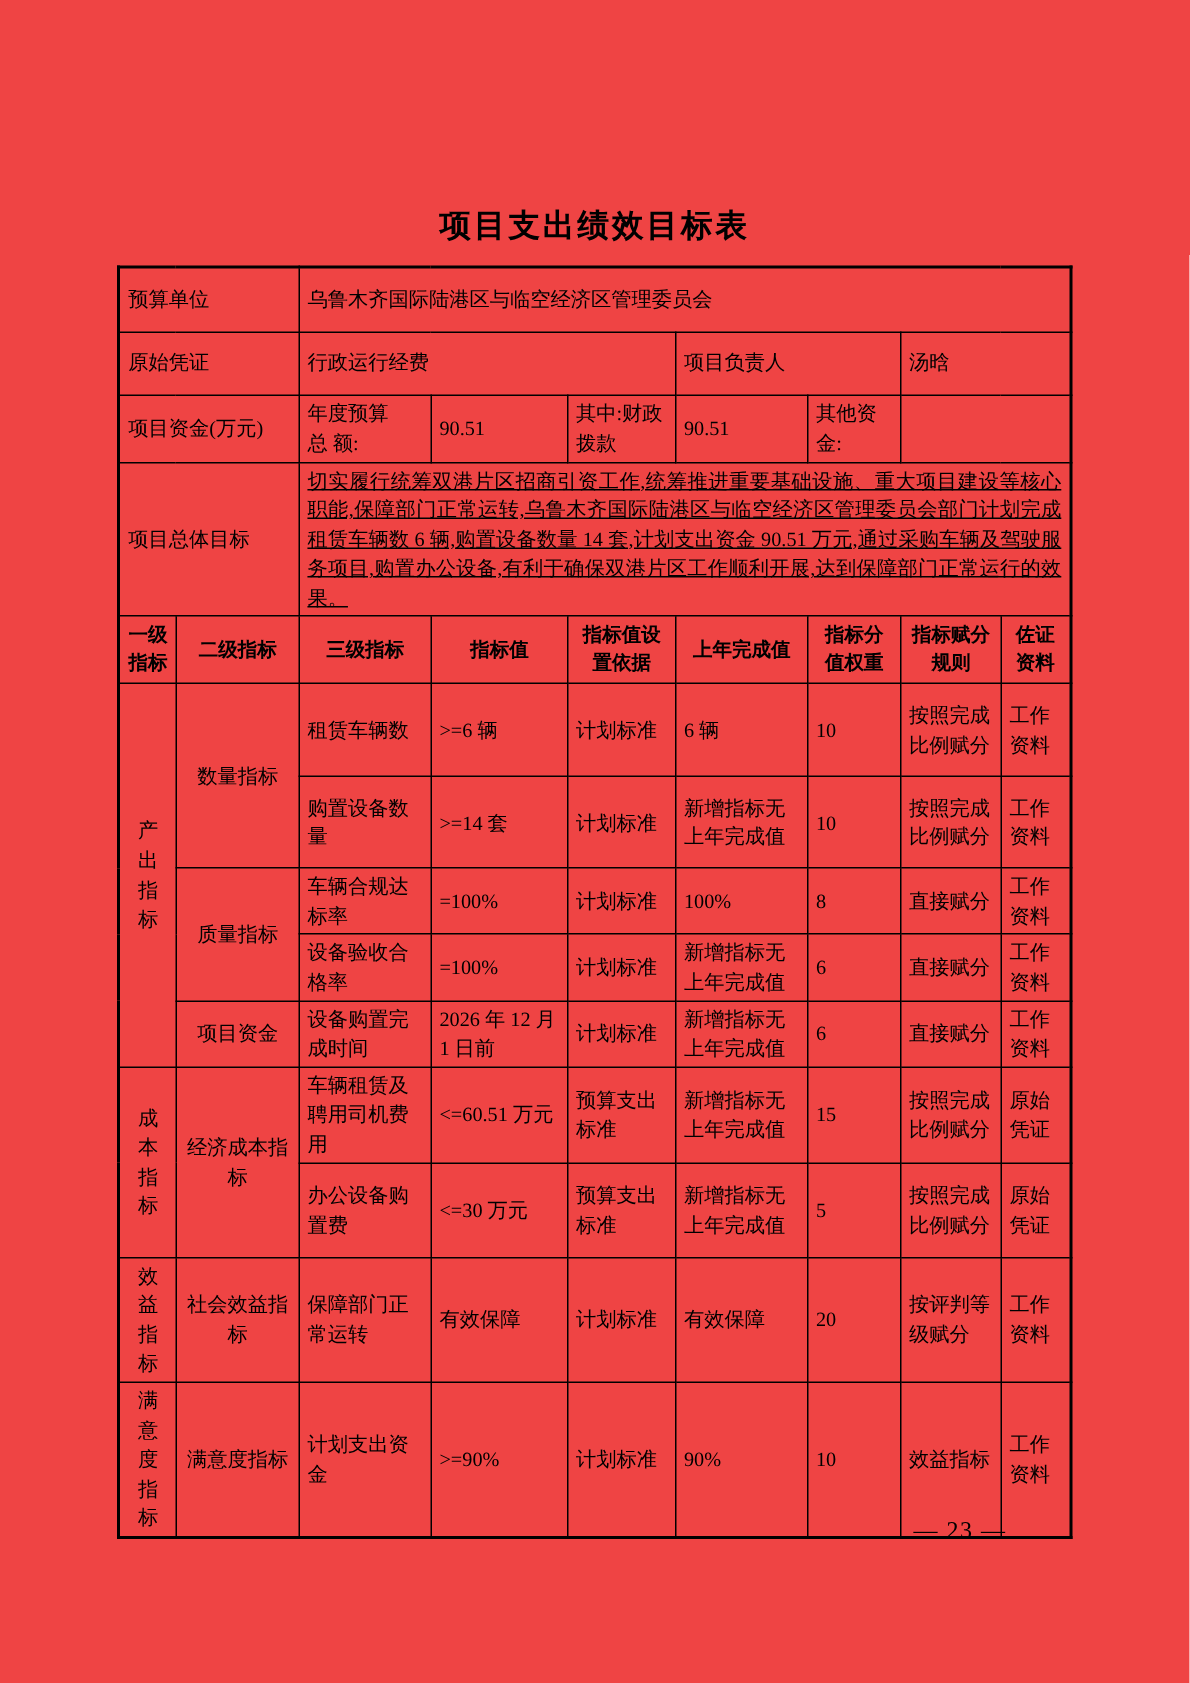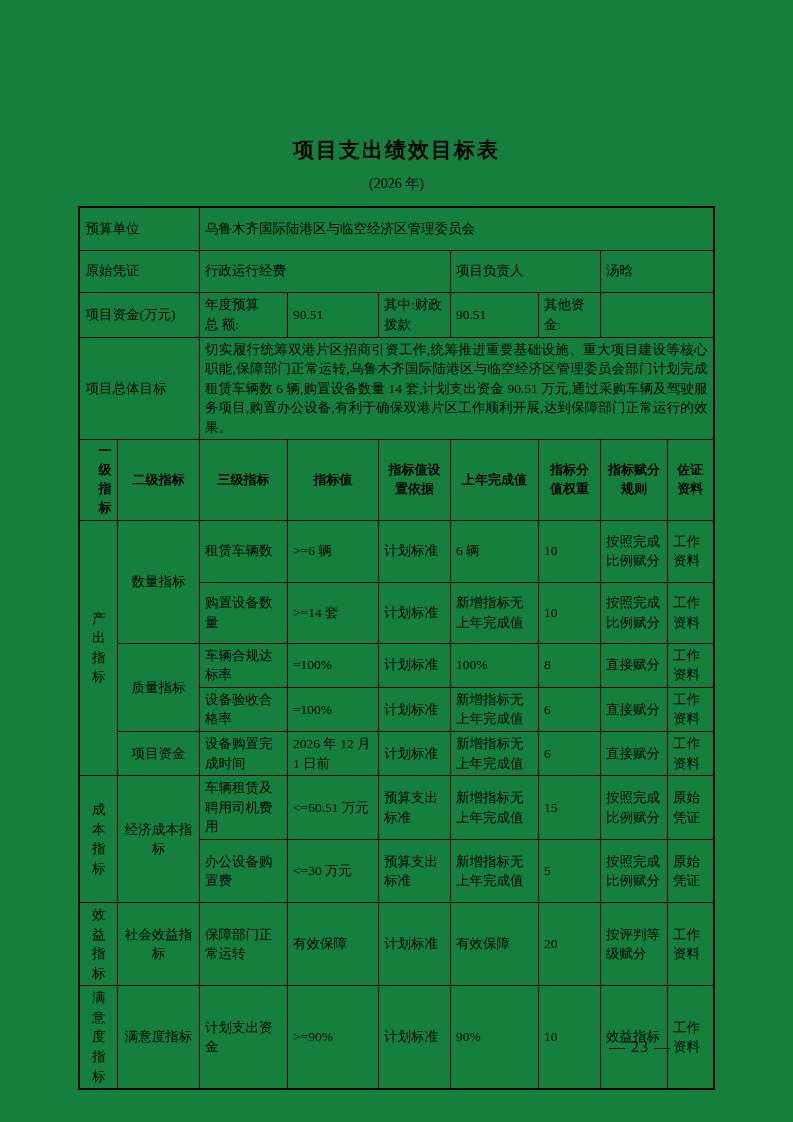--- a/index.html
+++ b/index.html
@@ -1,57 +1,57 @@
 <!DOCTYPE html>
 <html><head>
 <meta charset="utf-8">
 <style>
   html,body{margin:0;padding:0;background:#ffffff;}
   .page{
-    width:793px;height:1122px;position:relative;background:#15803d;
+    width:793px;height:1122px;position:relative;background:#ef4444;
     font-family:"Liberation Serif","DejaVu Serif",serif;color:#000;
     overflow:hidden;
   }
   .title{
     padding-top:136px;text-align:center;font-size:21px;font-weight:bold;
     letter-spacing:2px;
   }
   .subtitle{text-align:center;font-size:14px;margin-top:11px;}
   table.doc{
     width:634px;margin:13px auto 0 auto;border-collapse:collapse;
     table-layout:fixed;border:2px solid #000;
   }
   table.doc td, table.doc th{
     border:1px solid #000;font-size:13.5px;font-weight:normal;
     line-height:1.45;padding:2px 5px;vertical-align:middle;overflow:hidden;
   }
   table.doc th{
     font-size:13px;font-weight:bold;text-align:center;padding:2px 6px;
   }
-  table.doc th.thin{padding:2px 18px;}
+  table.doc th.thin{padding:2px 5px;}
   .c{text-align:left;}
   .lbl{font-weight:bold;text-align:left;padding:2px 4px;}
   .l1{text-align:center;padding:2px 4px;}
   .l2{text-align:center;padding:2px 11px;}
   .rule{padding:2px 7px;}
   .goal{
     font-size:12px;text-align:justify;line-height:1.65;padding:3px 8px;
     vertical-align:middle;
+    text-decoration:underline;
   }
   .pageno{
-    position:absolute;top:1038px;right:122px;font-size:16px;letter-spacing:1px;
+    position:absolute;top:1012px;right:122px;font-size:16px;letter-spacing:1px;
   }
 </style>
 </head>
 <body>
 
 <div class="page">
 
   <div class="title">项目支出绩效目标表</div>
-  <div class="subtitle">(2026 年)</div>
 
   <table class="doc">
     <colgroup>
       <col style="width:38px">
         <col style="width:82px">
         <col style="width:88px">
       <col style="width:91px">
         <col style="width:72px">
         <col style="width:88px">
       <col style="width:62px">

